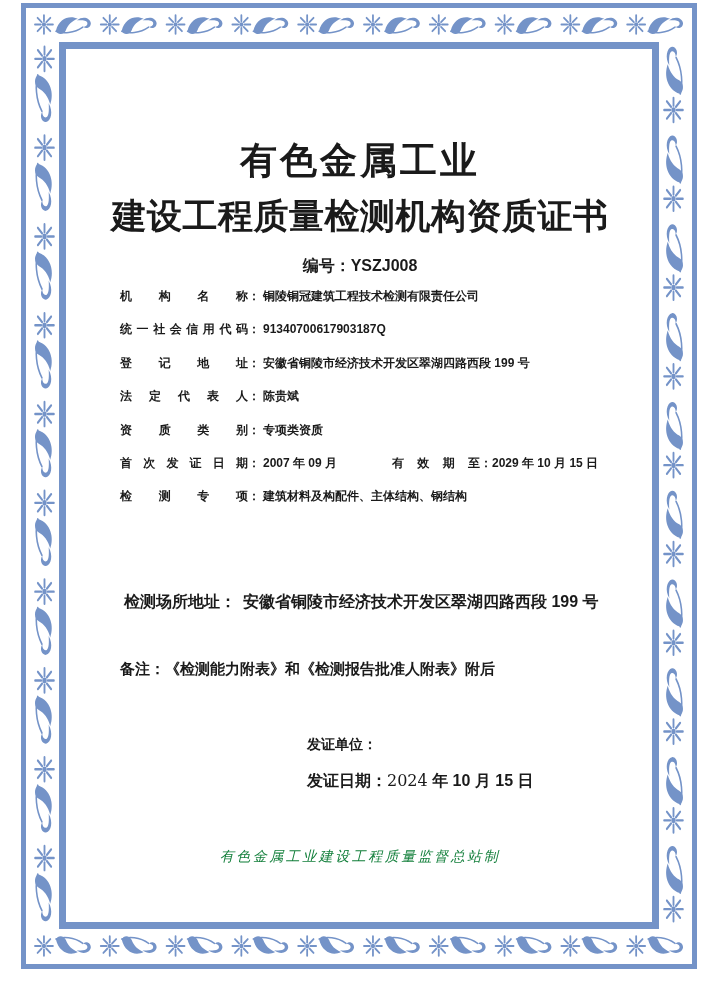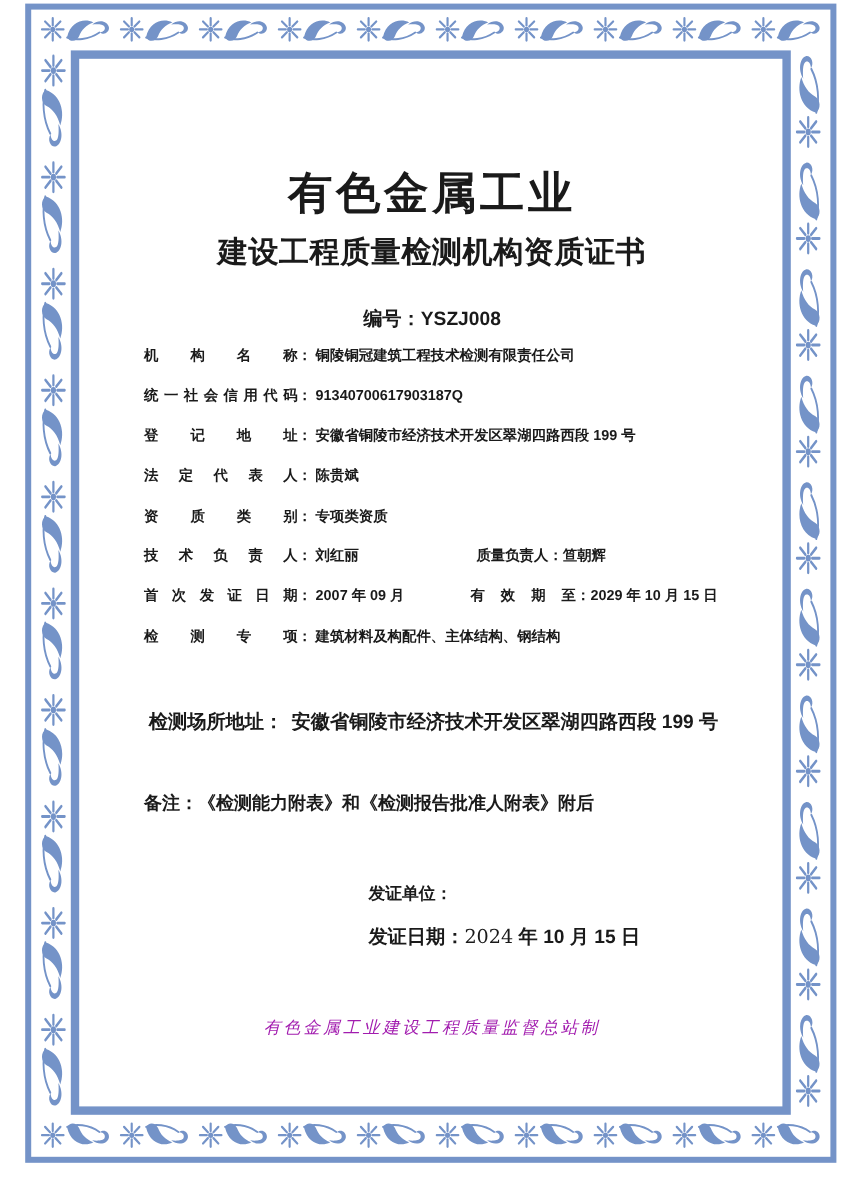--- a/index.html
+++ b/index.html
@@ -32,21 +32,21 @@
   .band-right  { right: 33px; top: 40px; bottom: 58px; width: 27px; }
   .svg-defs { position: absolute; width: 0; height: 0; }
   
   .content { position: absolute; inset: 0; }
   .title1 {
     position: absolute; top: 136px; left: 0; right: 0;
     text-align: center; font-size: 37px; font-weight: 700; letter-spacing: 3px;
   }
   .title2 {
     position: absolute; top: 193px; left: 0; right: 0;
-    text-align: center; font-size: 25px; font-weight: 700; letter-spacing: 0.5px;
+    text-align: center; font-size: 35px; font-weight: 700; letter-spacing: 0.5px;
   }
   .serial {
     position: absolute; top: 256px; left: 0; right: 0;
     text-align: center; font-size: 16px; font-weight: 700;
   }
   .rows { position: absolute; top: 280px; left: 120px; right: 68px; font-size: 12px; font-weight: 700; }
   .row { position: relative; height: 33.4px; line-height: 33.4px; white-space: nowrap; }
   .lbl {
     display: inline-block; width: 128px; vertical-align: top;
     text-align: justify; text-align-last: justify;
@@ -66,21 +66,21 @@
   .site-line .val { margin-left: 7px; }
   .remark-line {
     position: absolute; top: 660px; left: 120px; right: 60px;
     font-size: 15px; font-weight: 700; white-space: nowrap;
   }
   .issue-unit { position: absolute; top: 736px; left: 307px; font-size: 14px; font-weight: 700; }
   .issue-date { position: absolute; top: 771px; left: 307px; font-size: 16px; font-weight: 700; white-space: nowrap; }
   .year-serif { font-family: "DejaVu Serif", "Liberation Serif", serif; font-weight: 400; text-align: right; }
   .footer-line {
     position: absolute; top: 848px; left: 0; right: 0; text-align: center;
-    font-size: 14px; letter-spacing: 2.5px; color: #a21caf;
+    font-size: 14px; letter-spacing: 2.5px; color: #15803d;
     font-family: "DejaVu Serif", "Liberation Serif", serif; font-style: italic;
   }
 </style>
 </head>
 <body>
 
 <div class="page">
 
   <svg class="svg-defs" aria-hidden="true">
     <defs>
@@ -145,21 +145,20 @@
     <div class="title2">建设工程质量检测机构资质证书</div>
 
     <div class="serial"><span>编号</span><span>：</span><span>YSZJ008</span></div>
 
     <div class="rows">
       <div class="row"><span class="lbl">机构名称</span><span>：</span><span class="val">铜陵铜冠建筑工程技术检测有限责任公司</span></div>
       <div class="row"><span class="lbl">统一社会信用代码</span><span>：</span><span class="val">91340700617903187Q</span></div>
       <div class="row"><span class="lbl">登记地址</span><span>：</span><span class="val">安徽省铜陵市经济技术开发区翠湖四路西段 199 号</span></div>
       <div class="row"><span class="lbl">法定代表人</span><span>：</span><span class="val">陈贵斌</span></div>
       <div class="row"><span class="lbl">资质类别</span><span>：</span><span class="val">专项类资质</span></div>
-      <div class="row row-6"><span class="lbl">技术负责人</span><span>：</span><span class="val">刘红丽</span><span class="pair2"><span>质量负责人</span><span>：</span><span>笪朝辉</span></span></div>
       <div class="row row-7"><span class="lbl">首次发证日期</span><span>：</span><span class="val">2007 年 09 月</span><span class="pair2"><span class="lbl2">有效期至</span><span>：</span><span>2029 年 10 月 15 日</span></span></div>
       <div class="row"><span class="lbl">检测专项</span><span>：</span><span class="val">建筑材料及构配件、主体结构、钢结构</span></div>
     </div>
 
     <div class="site-line"><span>检测场所地址</span><span>：</span><span class="val">安徽省铜陵市经济技术开发区翠湖四路西段 199 号</span></div>
 
     <div class="remark-line"><span>备注</span><span>：</span><span>《检测能力附表》和《检测报告批准人附表》附后</span></div>
 
     <div class="issue-unit"><span>发证单位</span><span>：</span></div>
 

